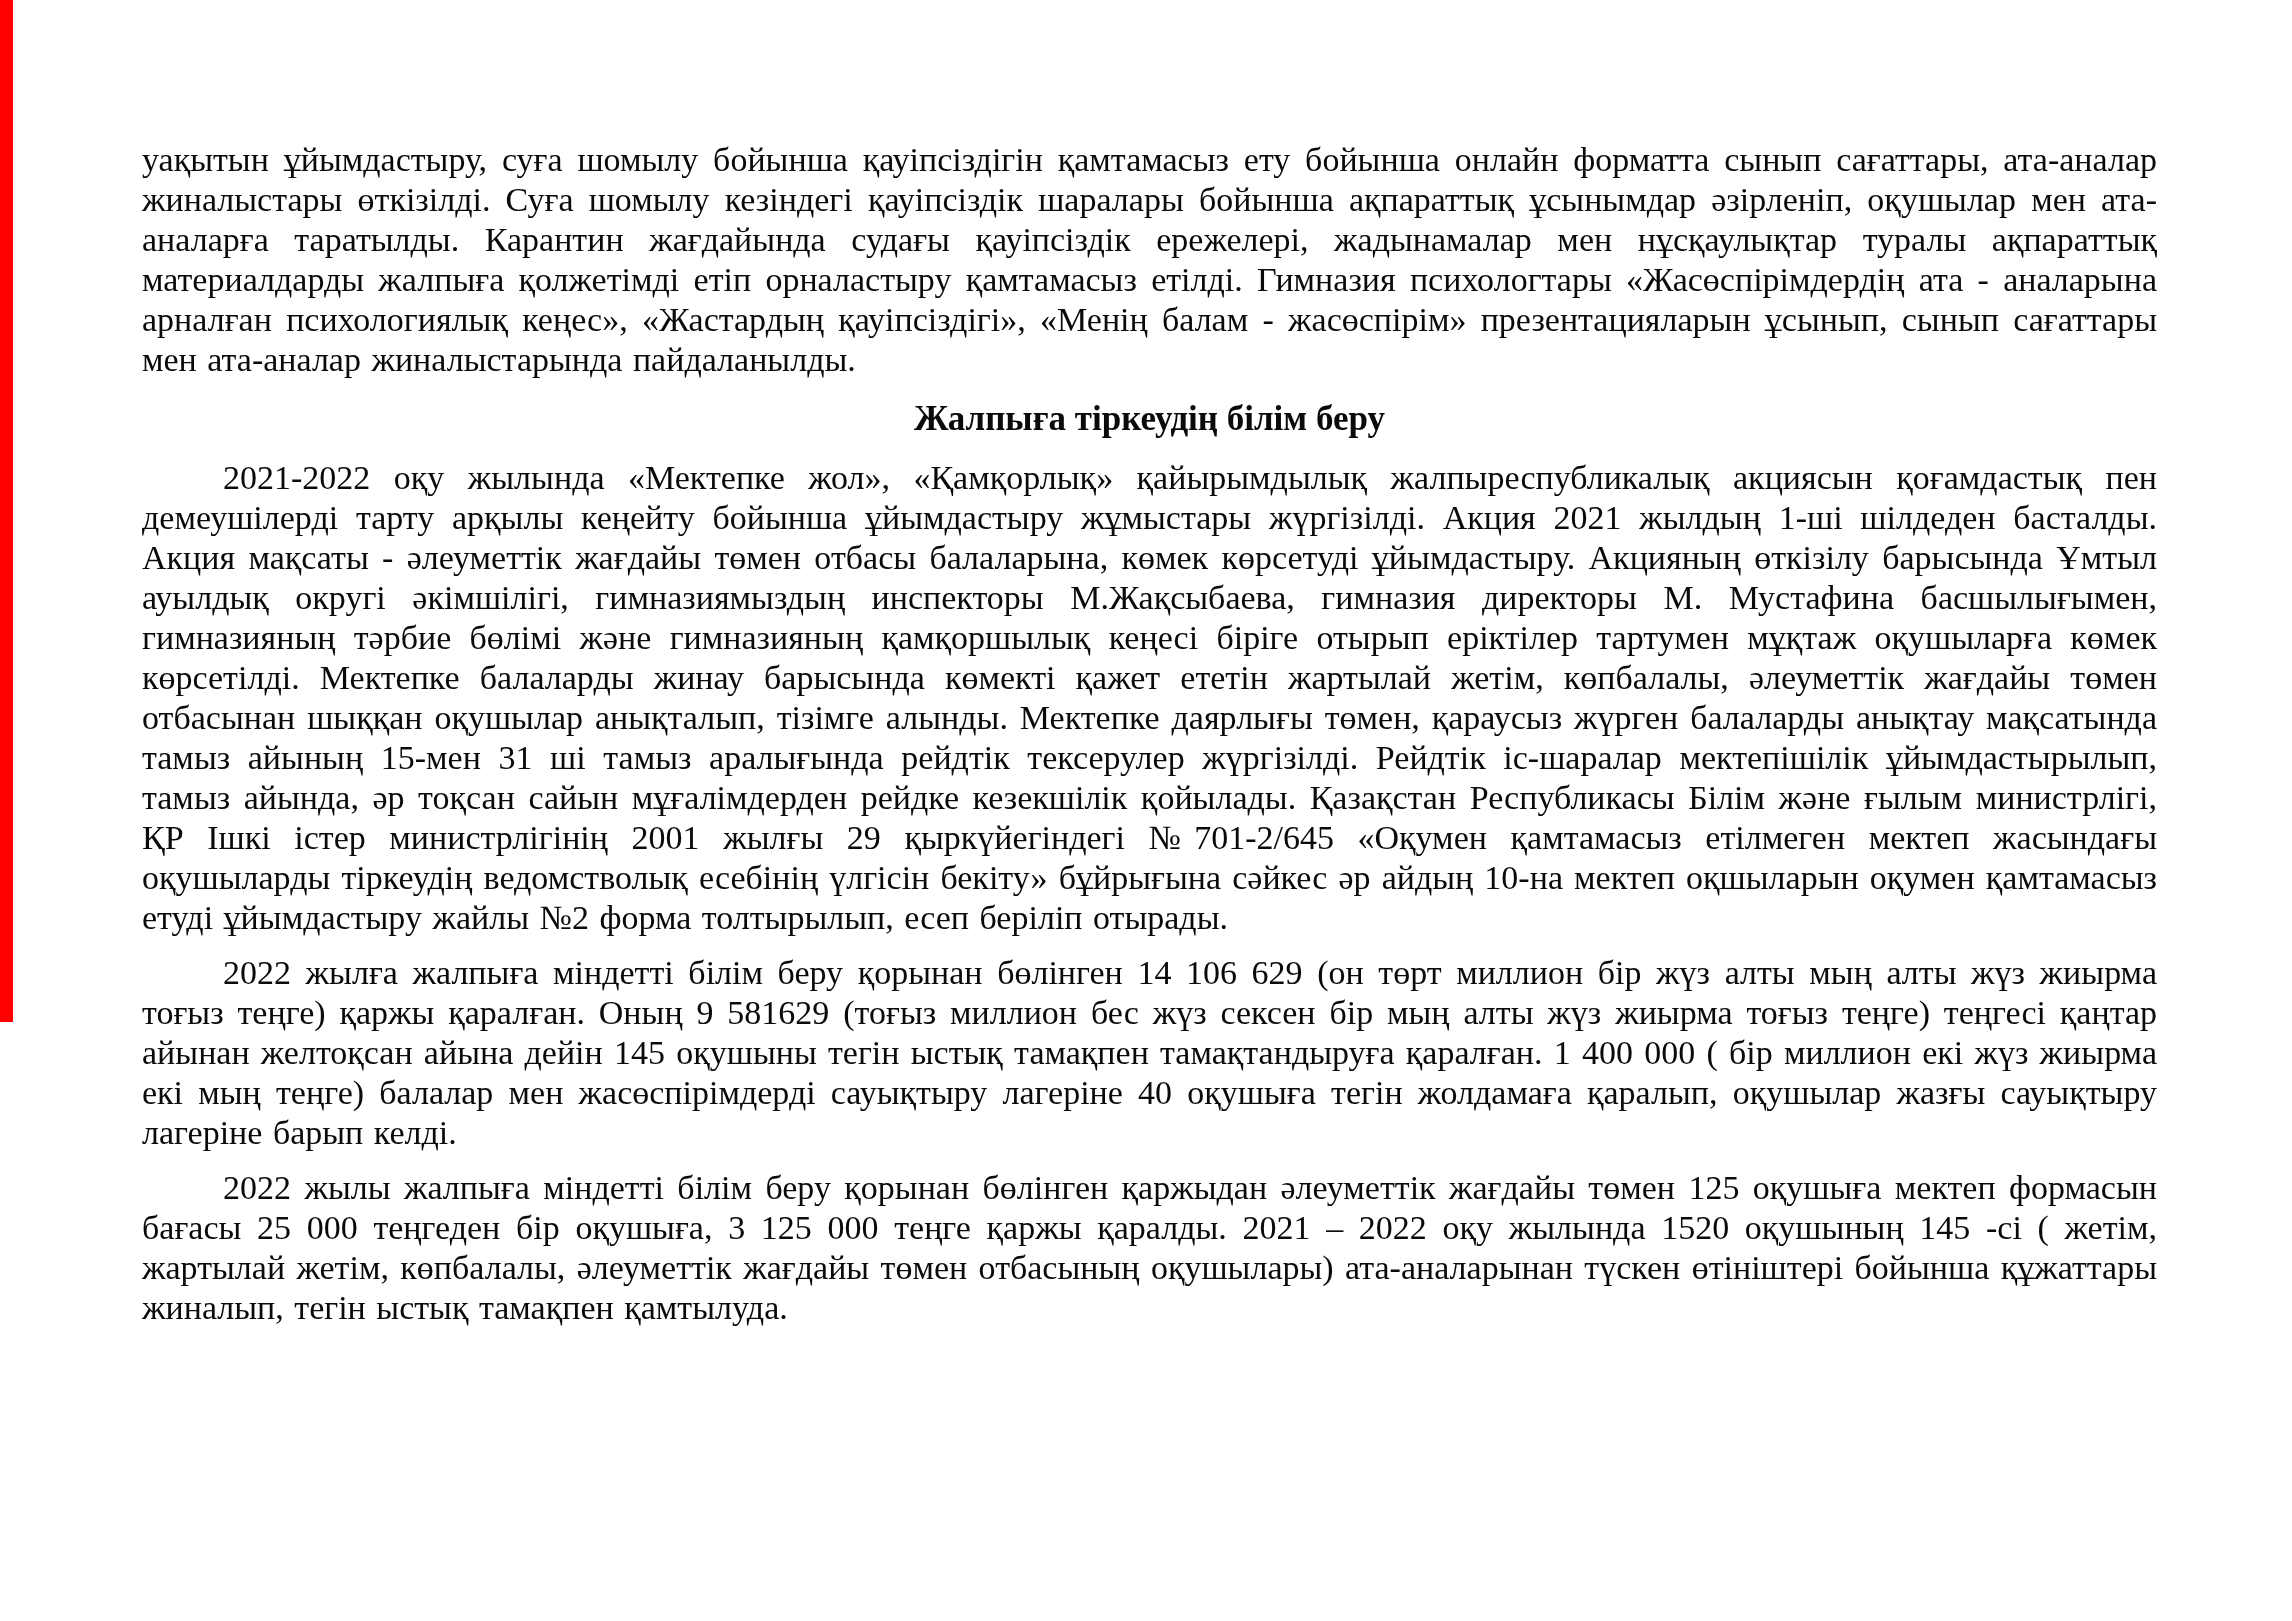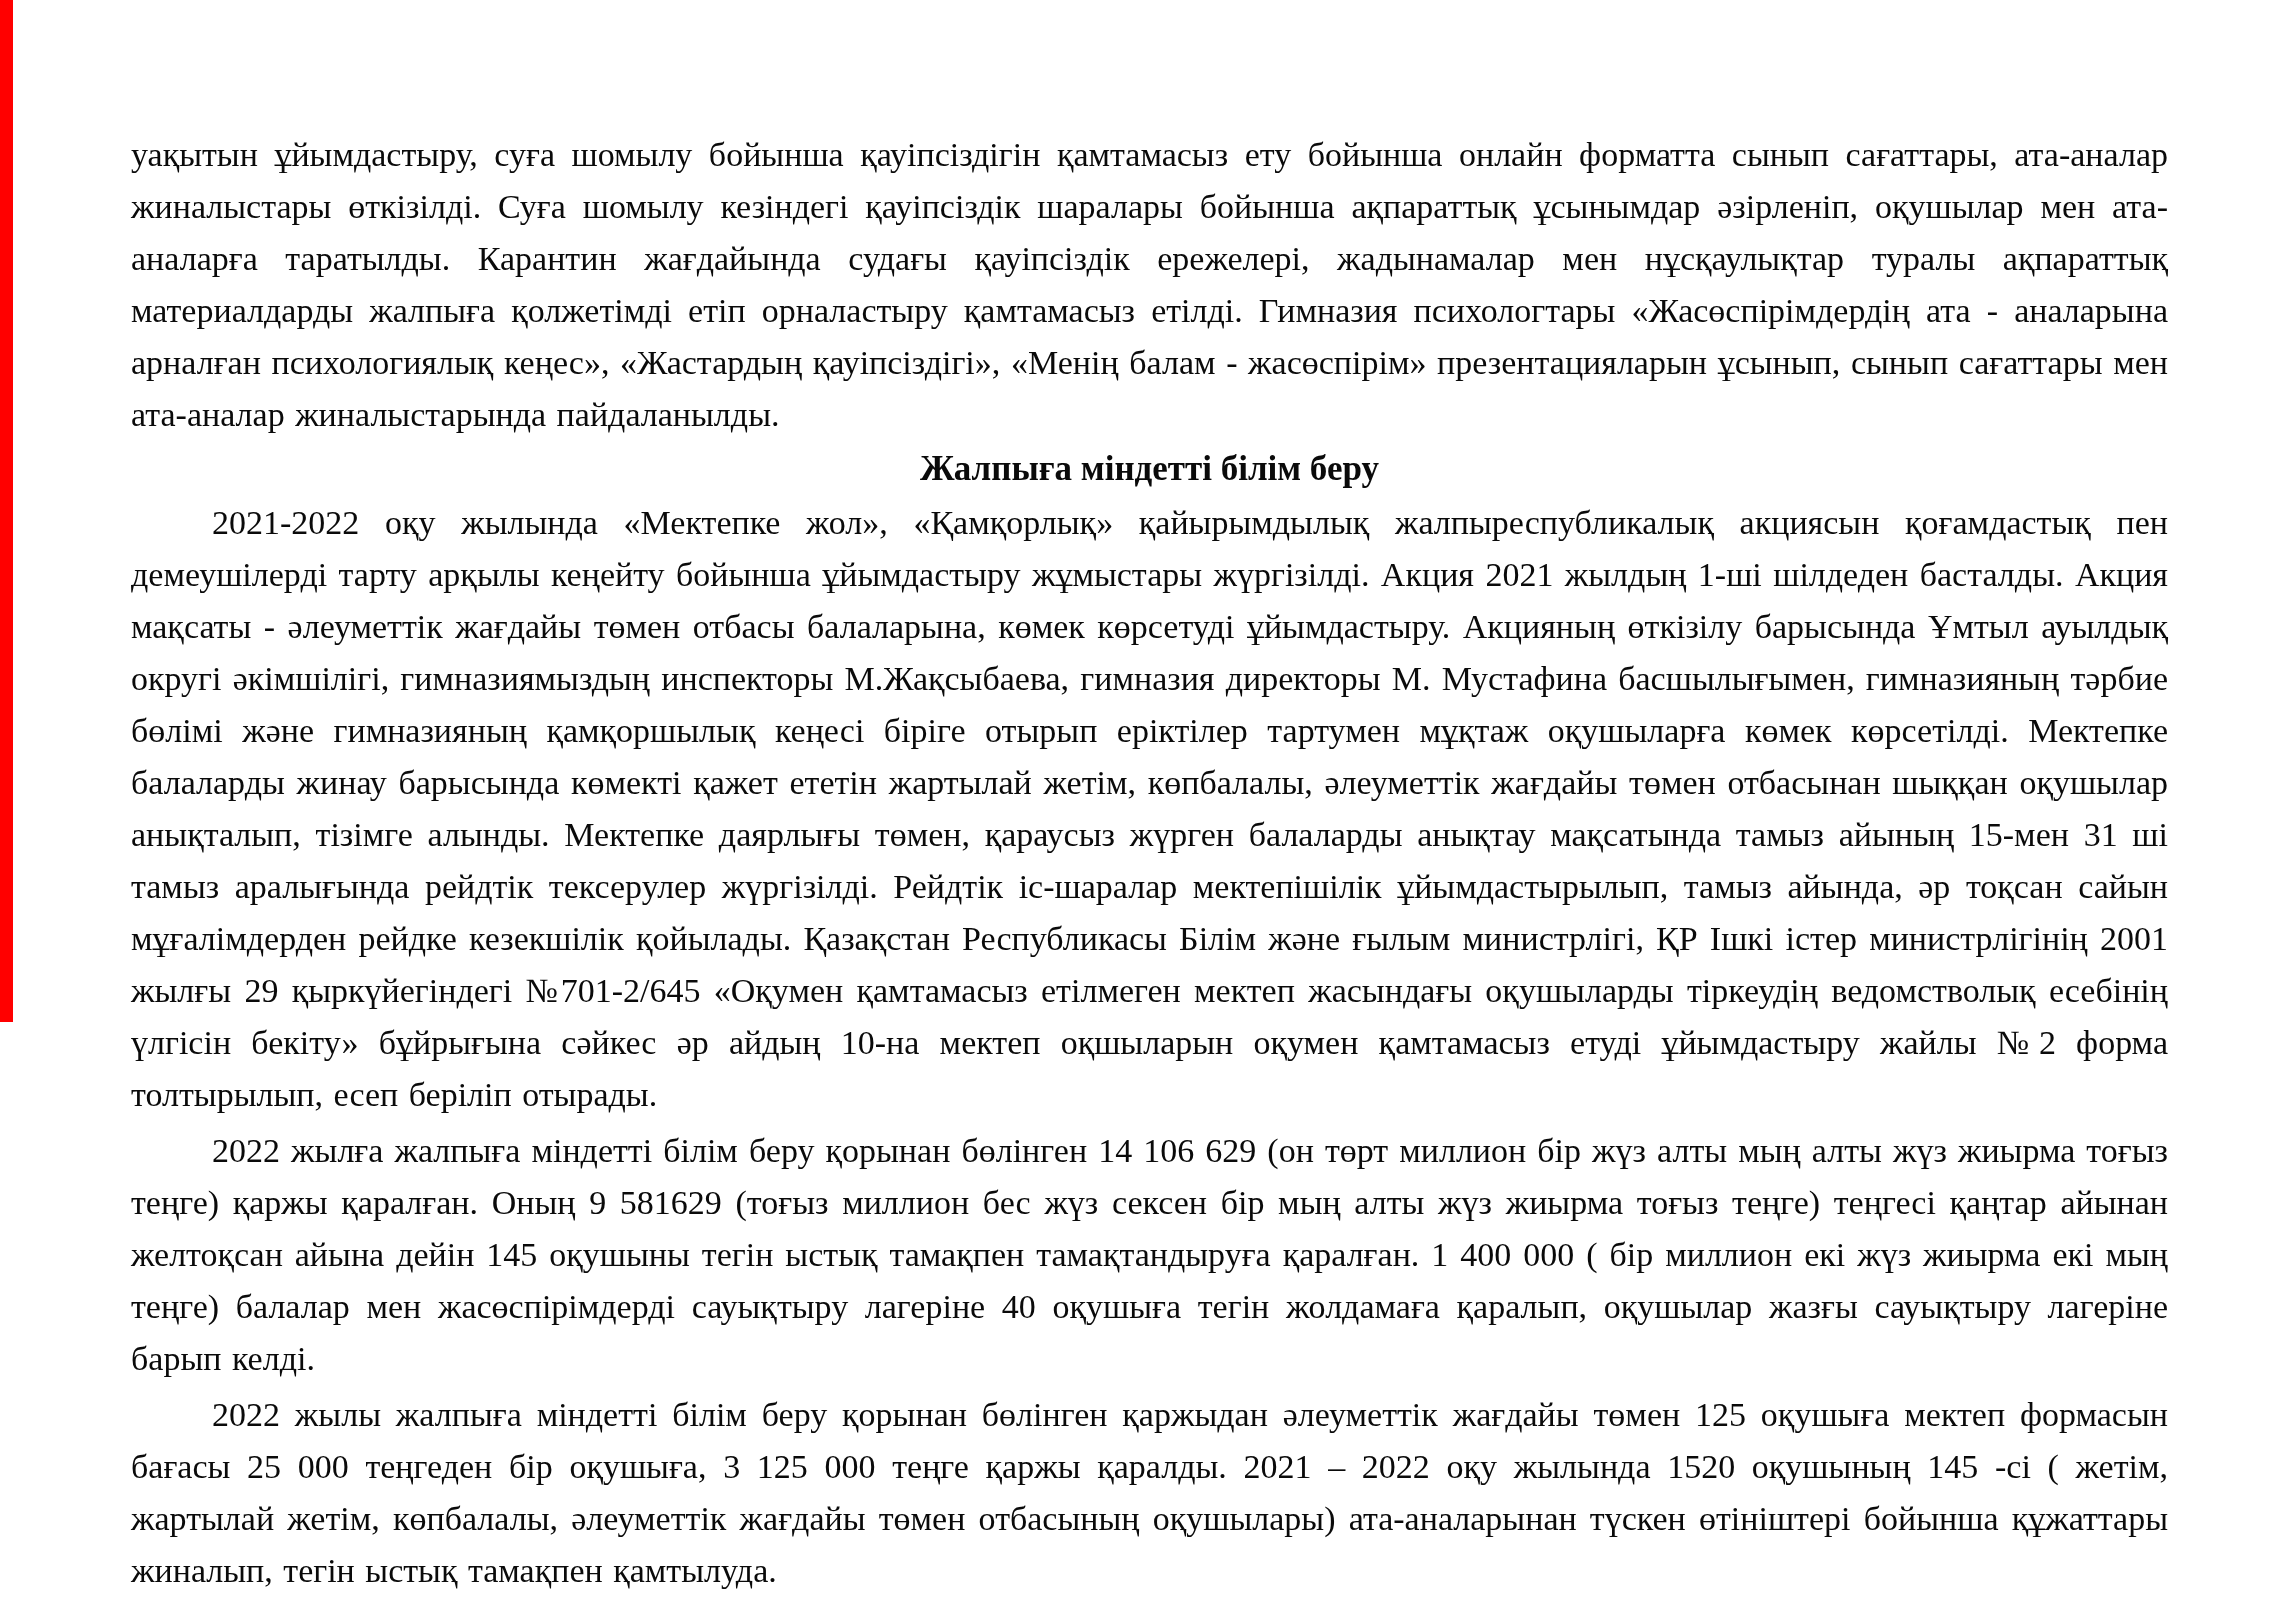--- a/index.html
+++ b/index.html
@@ -23,23 +23,23 @@
     width: 12.7px;
     height: 1022px;
   }
   .content {
     position: absolute;
     left: 127px;
     top: 125px;
     width: 2045px;
   }
   .content p {
-    margin: 4px;
+    margin: 15px;
     font-size: 34px;
-    line-height: 52px;
+    line-height: 40px;
     text-align: justify;
     text-justify: inter-word;
     word-spacing: 2px;
     font-family: Liberation Serif, serif;
   }
   .content p.indent {
     text-indent: 81px;
   }
   .content h2.doc-heading {
     margin: 0;
@@ -49,19 +49,19 @@
     text-align: center;
   }
 </style>
 </head>
 <body>
 
 <div class="page" style="background: rgb(255, 255, 255); color: rgb(10, 10, 10);">
   <div class="scan-artifact" style="background: rgb(255, 0, 0);"></div>
   <div class="content" id="doc-content">
       <p class="">уақытын ұйымдастыру, суға шомылу бойынша қауіпсіздігін қамтамасыз ету бойынша онлайн форматта сынып сағаттары, ата-аналар жиналыстары өткізілді. Суға шомылу кезіндегі қауіпсіздік шаралары бойынша ақпараттық ұсынымдар әзірленіп, оқушылар мен ата-аналарға таратылды. Карантин жағдайында судағы қауіпсіздік ережелері, жадынамалар мен нұсқаулықтар туралы ақпараттық материалдарды жалпыға қолжетімді етіп орналастыру қамтамасыз етілді. Гимназия психологтары «Жасөспірімдердің ата - аналарына арналған психологиялық кеңес», «Жастардың қауіпсіздігі», «Менің балам - жасөспірім» презентацияларын ұсынып, сынып сағаттары мен ата-аналар жиналыстарында пайдаланылды.</p>
-      <h2 class="doc-heading">Жалпыға міндетті білім беру</h2>
+      <h2 class="doc-heading">Жалпыға тіркеудің білім беру</h2>
       <p class="indent">2021-2022 оқу жылында «Мектепке жол», «Қамқорлық» қайырымдылық жалпыреспубликалық акциясын қоғамдастық пен демеушілерді тарту арқылы кеңейту бойынша ұйымдастыру жұмыстары жүргізілді. Акция 2021 жылдың 1-ші шілдеден басталды. Акция мақсаты - әлеуметтік жағдайы төмен отбасы балаларына, көмек көрсетуді ұйымдастыру. Акцияның өткізілу барысында Ұмтыл ауылдық округі әкімшілігі, гимназиямыздың инспекторы М.Жақсыбаева, гимназия директоры М. Мустафина басшылығымен, гимназияның тәрбие бөлімі және гимназияның қамқоршылық кеңесі біріге отырып еріктілер тартумен мұқтаж оқушыларға көмек көрсетілді. Мектепке балаларды жинау барысында көмекті қажет ететін жартылай жетім, көпбалалы, әлеуметтік жағдайы төмен отбасынан шыққан оқушылар анықталып, тізімге алынды. Мектепке даярлығы төмен, қараусыз жүрген балаларды анықтау мақсатында тамыз айының 15-мен 31 ші тамыз аралығында рейдтік тексерулер жүргізілді. Рейдтік іс-шаралар мектепішілік ұйымдастырылып, тамыз айында, әр тоқсан сайын мұғалімдерден рейдке кезекшілік қойылады. Қазақстан Республикасы Білім және ғылым министрлігі, ҚР Ішкі істер министрлігінің 2001 жылғы 29 қыркүйегіндегі №701-2/645 «Оқумен қамтамасыз етілмеген мектеп жасындағы оқушыларды тіркеудің ведомстволық есебінің үлгісін бекіту» бұйрығына сәйкес әр айдың 10-на мектеп оқшыларын оқумен қамтамасыз етуді ұйымдастыру жайлы №2 форма толтырылып, есеп беріліп отырады.</p>
       <p class="indent">2022 жылға жалпыға міндетті білім беру қорынан бөлінген 14 106 629 (он төрт миллион бір жүз алты мың алты жүз жиырма тоғыз теңге) қаржы қаралған. Оның 9 581629 (тоғыз миллион бес жүз сексен бір мың алты жүз жиырма тоғыз теңге) теңгесі қаңтар айынан желтоқсан айына дейін 145 оқушыны тегін ыстық тамақпен тамақтандыруға қаралған. 1 400 000 ( бір миллион екі жүз жиырма екі мың теңге) балалар мен жасөспірімдерді сауықтыру лагеріне 40 оқушыға тегін жолдамаға қаралып, оқушылар жазғы сауықтыру лагеріне барып келді.</p>
       <p class="indent">2022 жылы жалпыға міндетті білім беру қорынан бөлінген қаржыдан әлеуметтік жағдайы төмен 125 оқушыға мектеп формасын бағасы 25 000 теңгеден бір оқушыға, 3 125 000 теңге қаржы қаралды. 2021 – 2022 оқу жылында 1520 оқушының 145 -сі ( жетім, жартылай жетім, көпбалалы, әлеуметтік жағдайы төмен отбасының оқушылары) ата-аналарынан түскен өтініштері бойынша құжаттары жиналып, тегін ыстық тамақпен қамтылуда.</p>
     </div>
 </div>
 
 
 </body></html>

